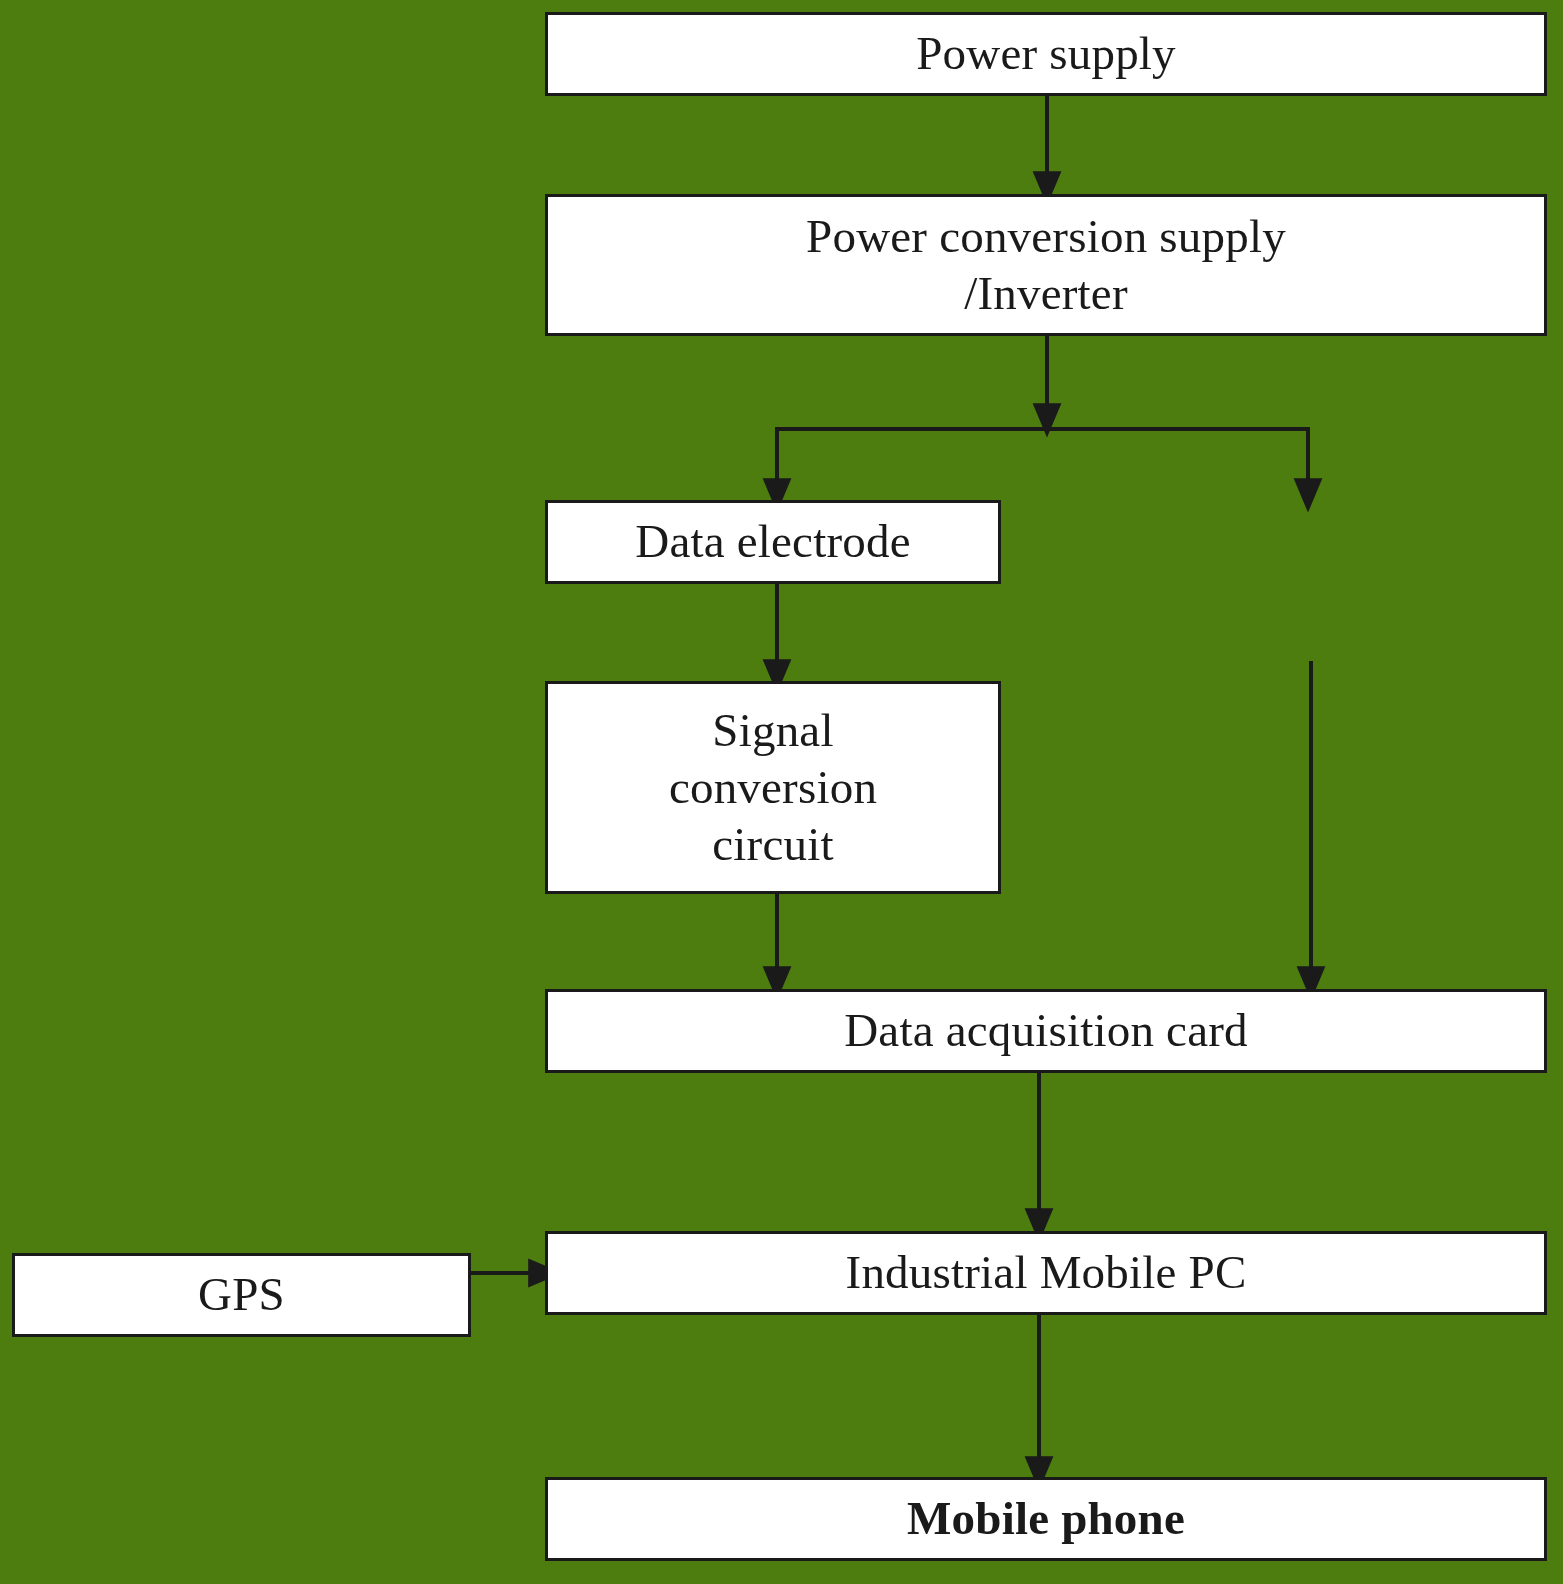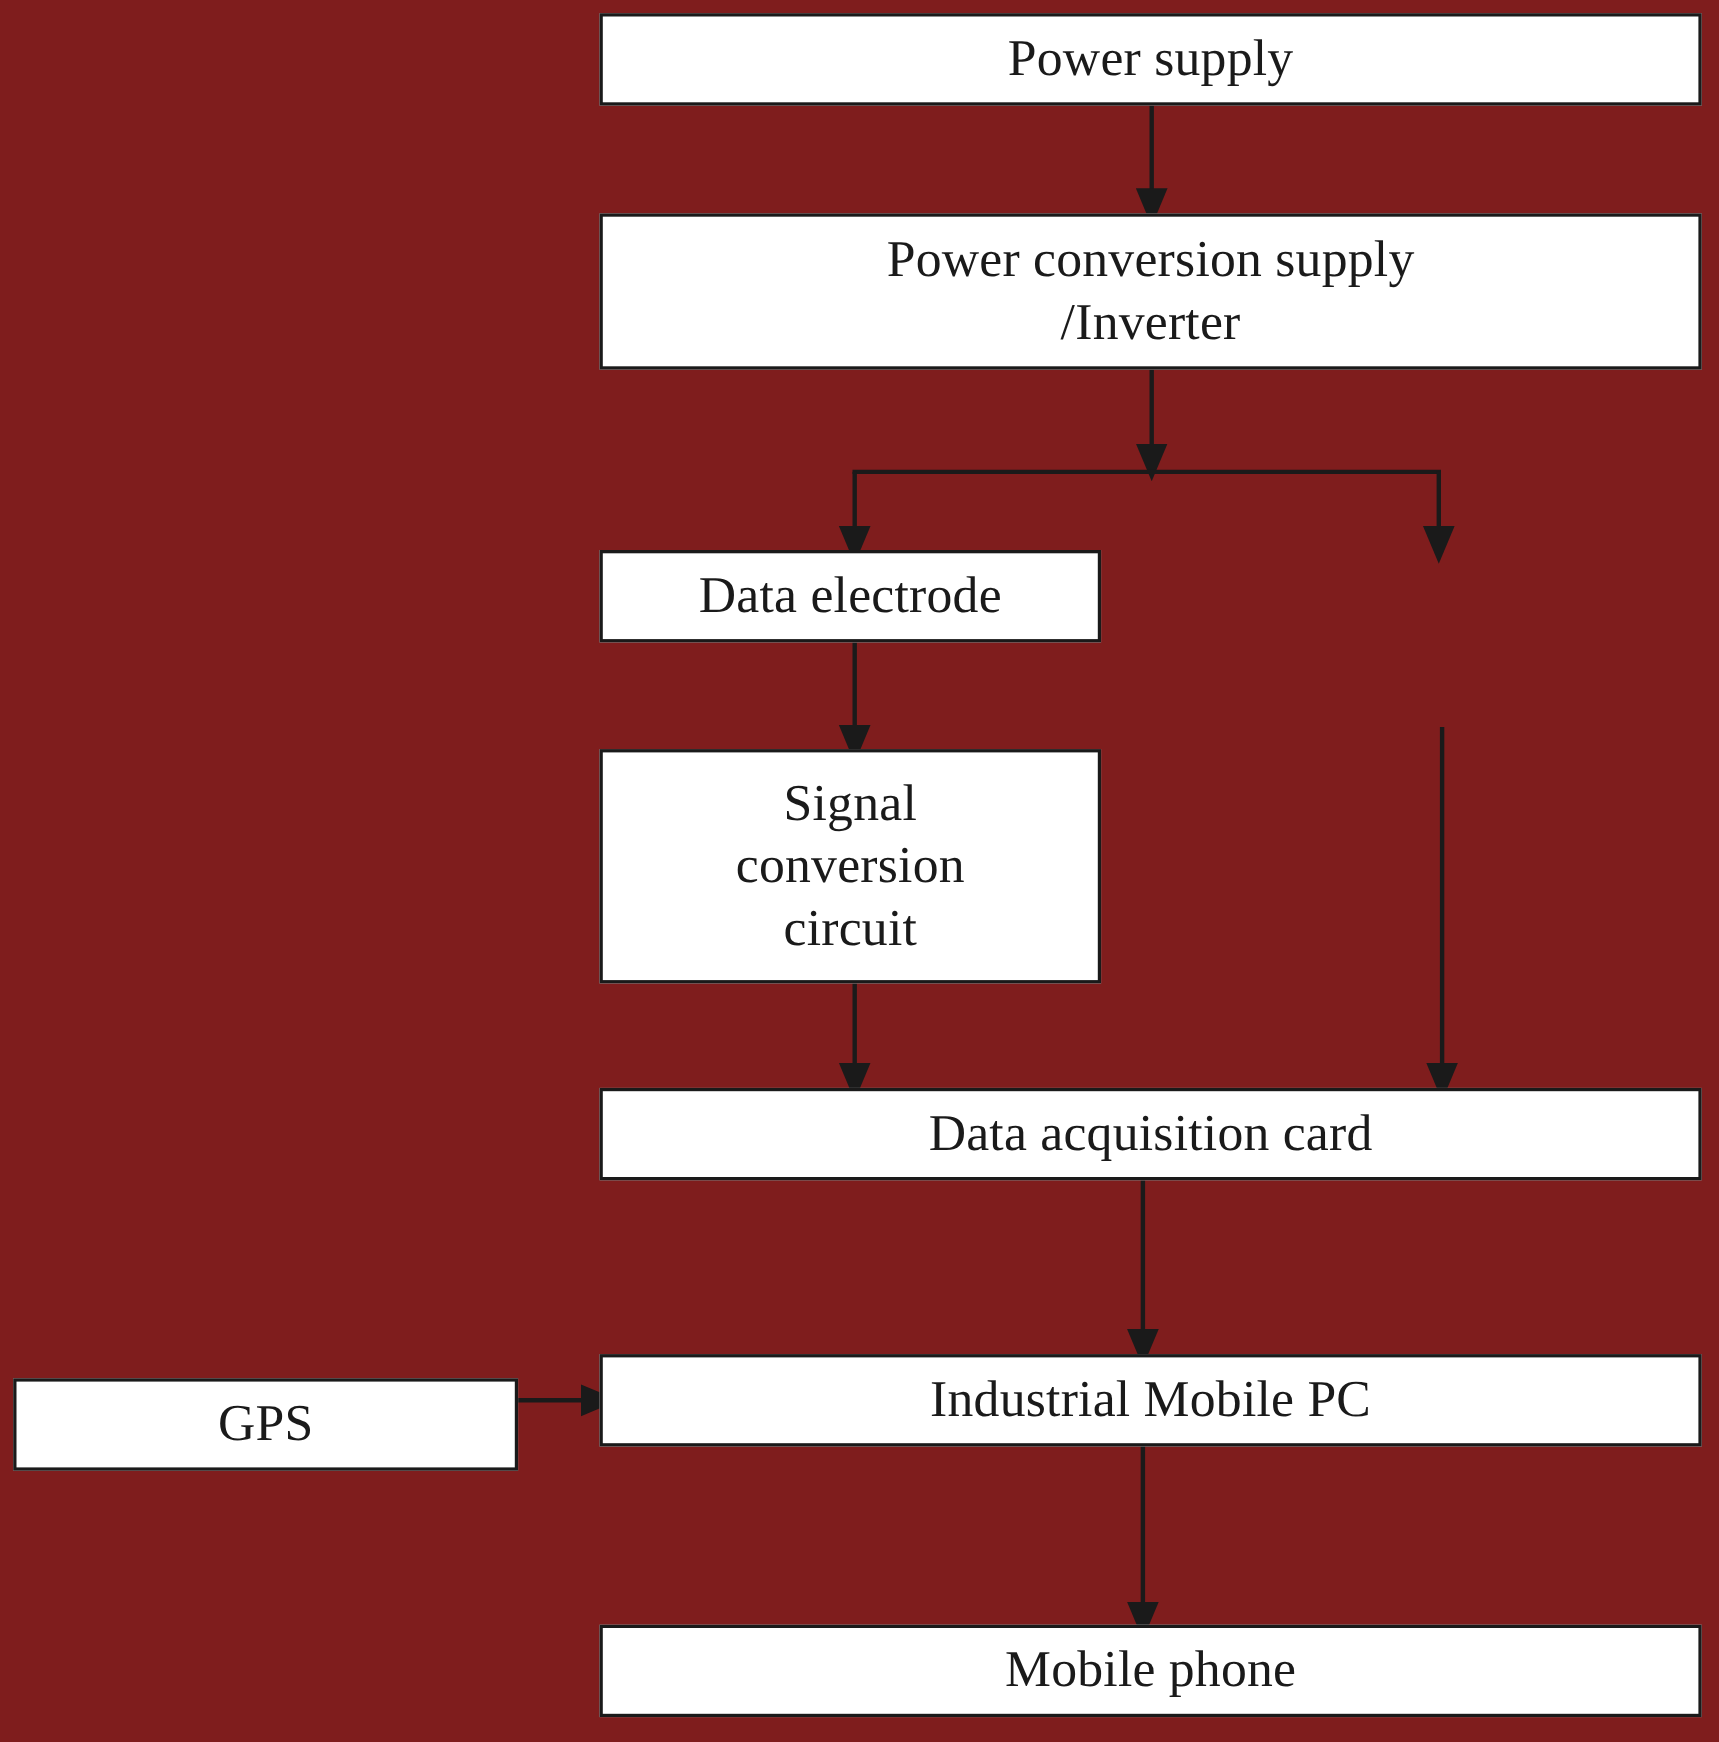--- a/index.html
+++ b/index.html
@@ -4,21 +4,21 @@
 <style>
   html, body {
     margin: 0;
     padding: 0;
     background: #ffffff;
   }
   #canvas {
     position: relative;
     width: 1563px;
     height: 1584px;
-    background: #7f1d1d;
+    background: #4d7c0f;
     overflow: hidden;
     font-family: "Liberation Serif", "DejaVu Serif", serif;
   }
   .node {
     position: absolute;
     box-sizing: border-box;
     border: 3px solid #1a1a1a;
     background: #ffffff;
     display: flex;
     align-items: center;
@@ -103,17 +103,17 @@
   </div>
 
   <div class="node" style="left:12px; top:1253px; width:459px; height:84px;">
     <span class="label">GPS</span>
   </div>
 
   <div class="node" style="left:545px; top:1231px; width:1002px; height:84px;">
     <span class="label">Industrial Mobile PC</span>
   </div>
 
-  <div class="node" style="left:545px; top:1477px; width:1002px; height:84px;">
+  <div class="node" style="left:545px; top:1477px; width:1002px; height:84px;font-weight:bold;">
     <span class="label">Mobile phone</span>
   </div>
 
 </div>
 
 </body></html>

